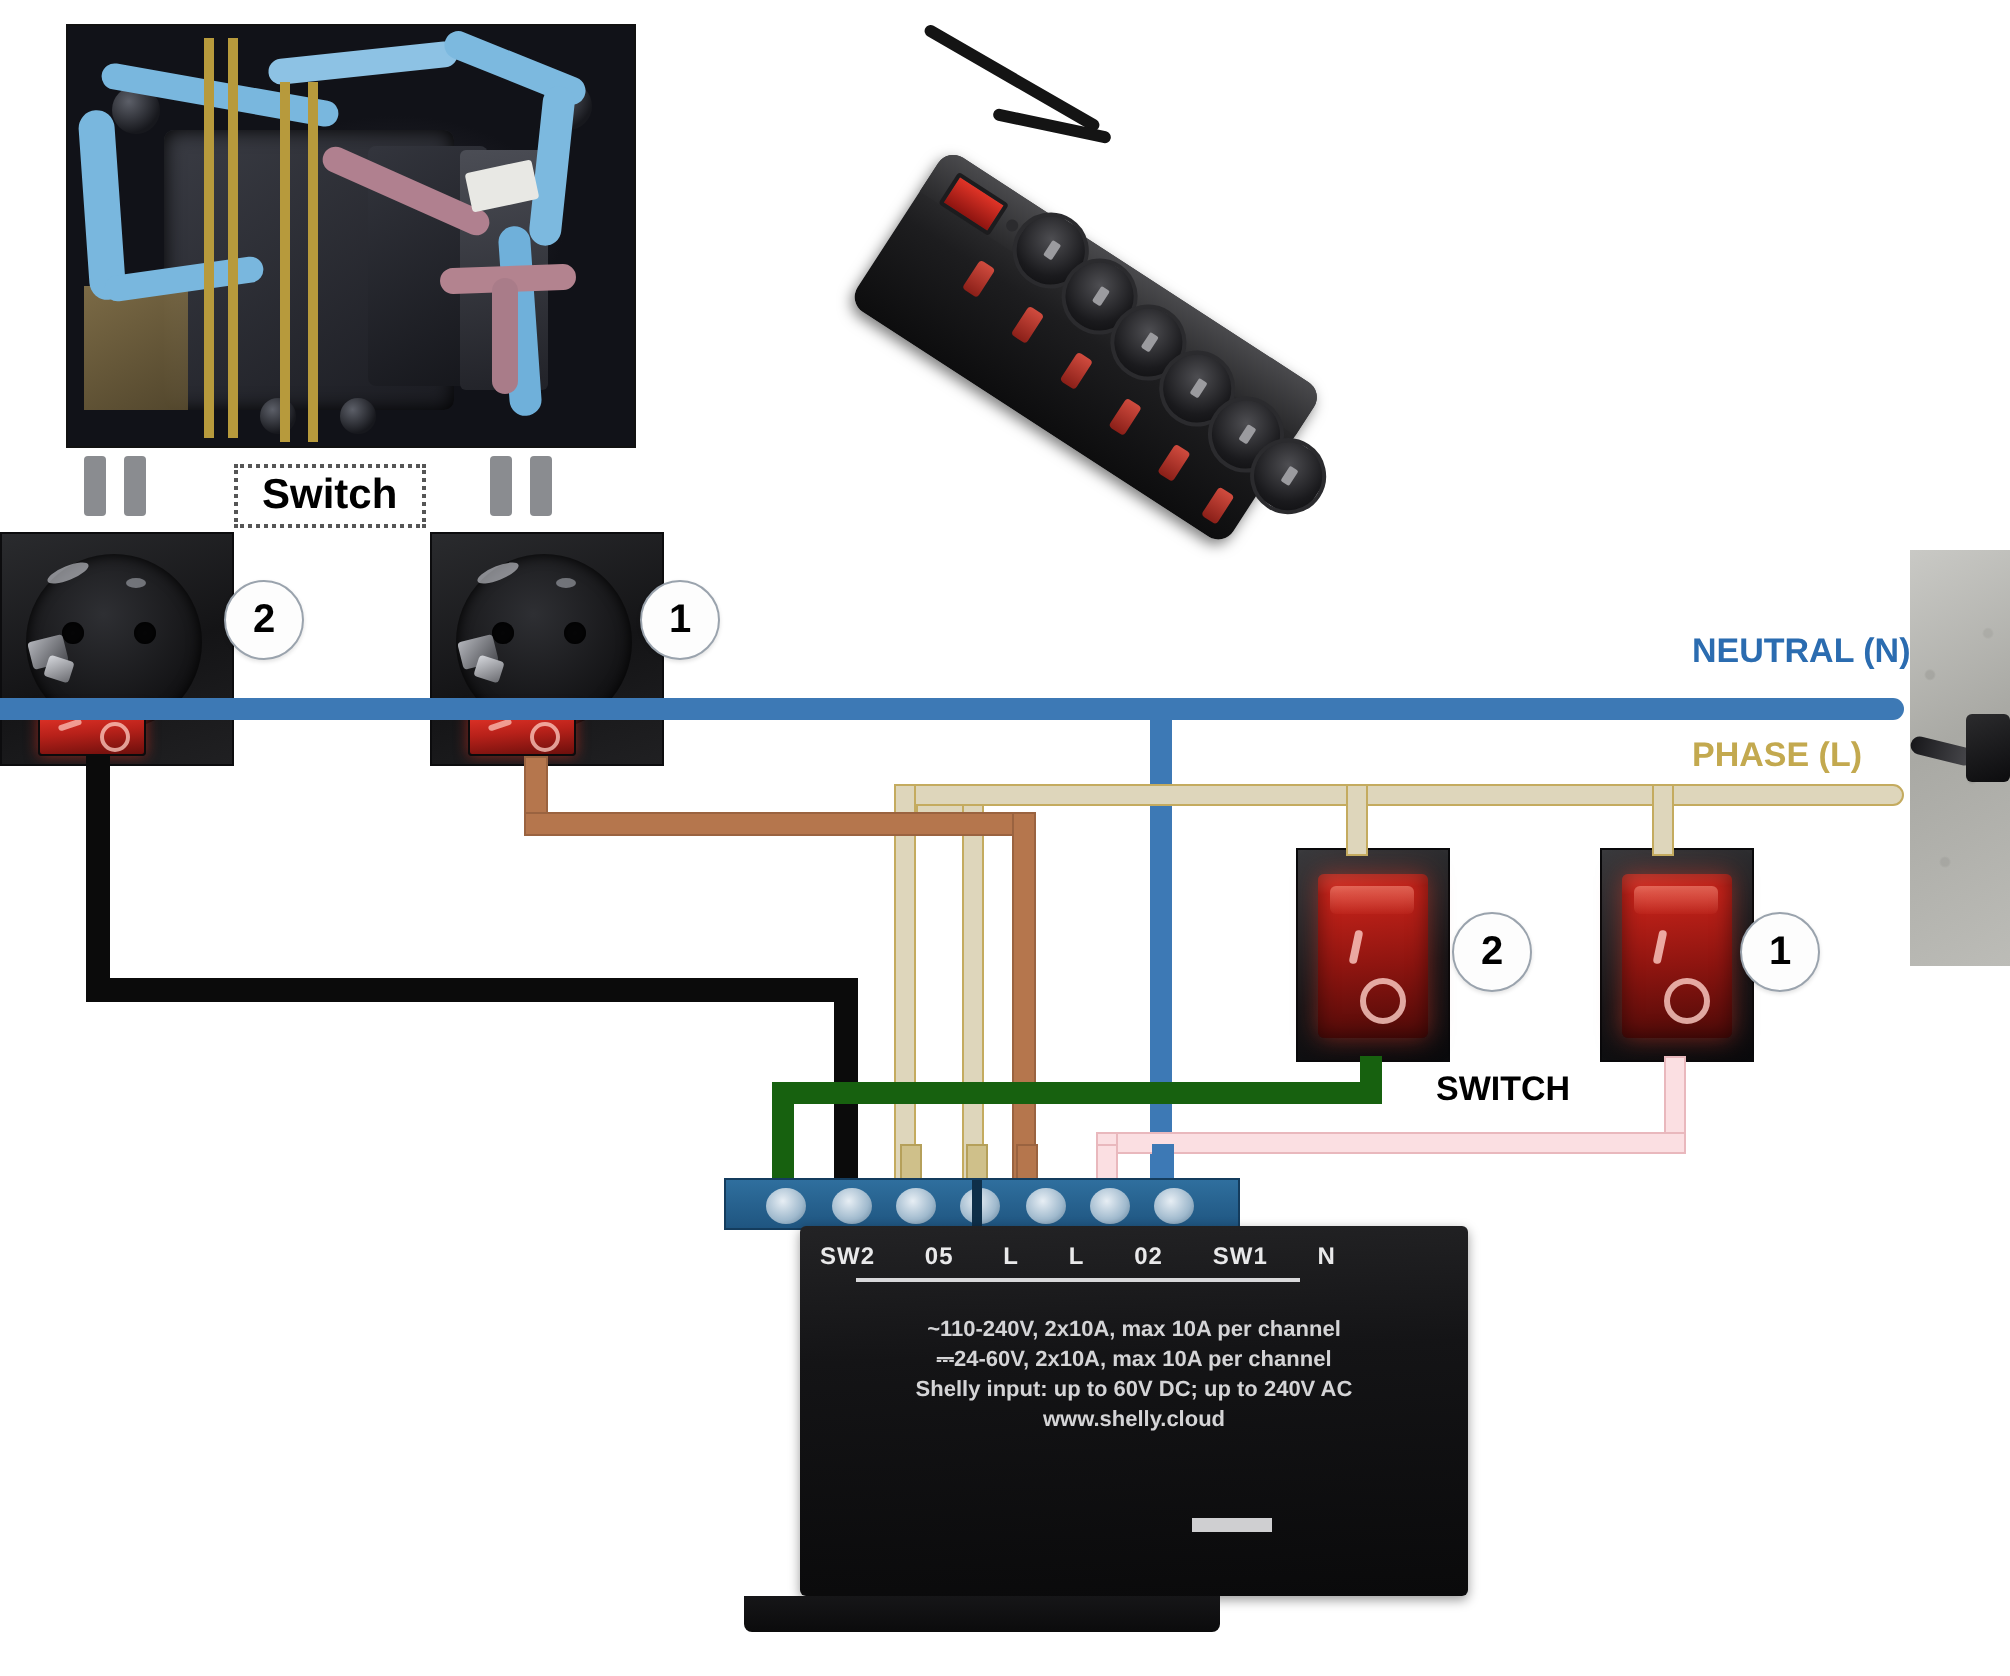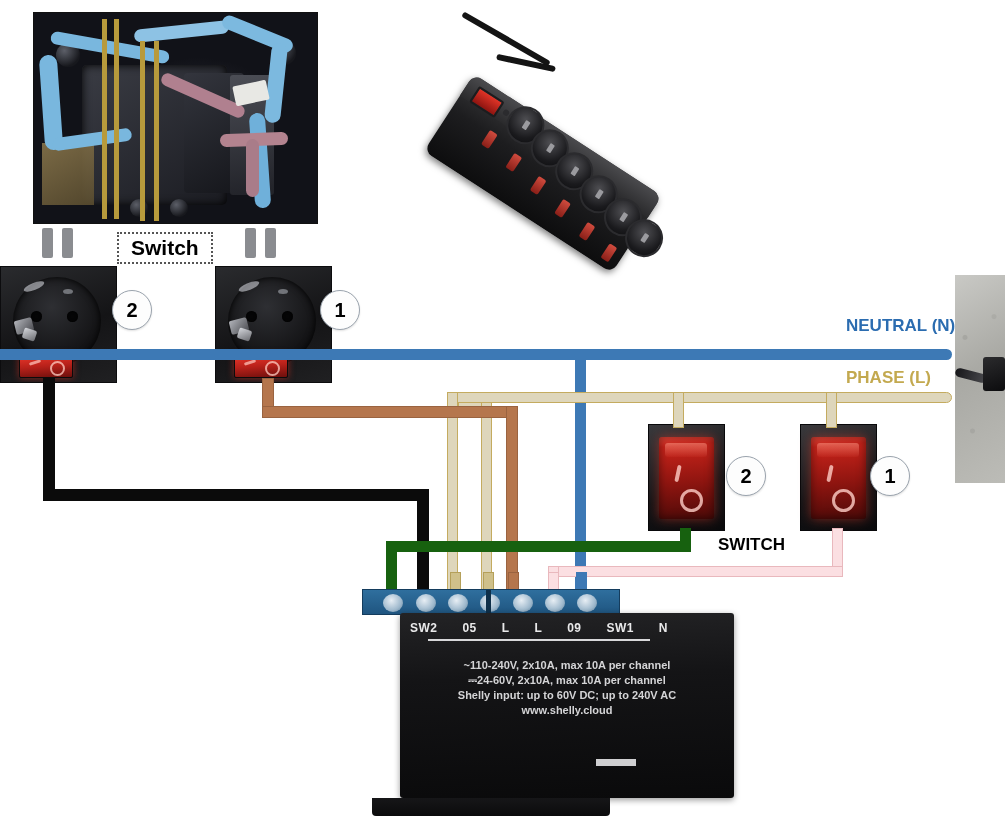--- a/index.html
+++ b/index.html
@@ -393,21 +393,21 @@
     <div class="term-hole" style="left:182px;"></div>
     <div class="term-hole" style="left:214px;"></div>
   </div>
 
   <div class="shelly-body">
     <div class="sh-labels">
       <span>SW2</span>
       <span>05</span>
       <span>L</span>
       <span>L</span>
-      <span>09</span>
+      <span>02</span>
       <span>SW1</span>
       <span>N</span>
     </div>
     <div class="sh-rule"></div>
     <div class="sh-spec sh-s1">~110-240V, 2x10A, max 10A per channel</div>
     <div class="sh-spec sh-s2">⎓24-60V, 2x10A, max 10A per channel</div>
     <div class="sh-spec sh-s3">Shelly input: up to 60V DC; up to 240V AC</div>
     <div class="sh-spec sh-url">www.shelly.cloud</div>
 
     <div class="sh-bar"></div>

